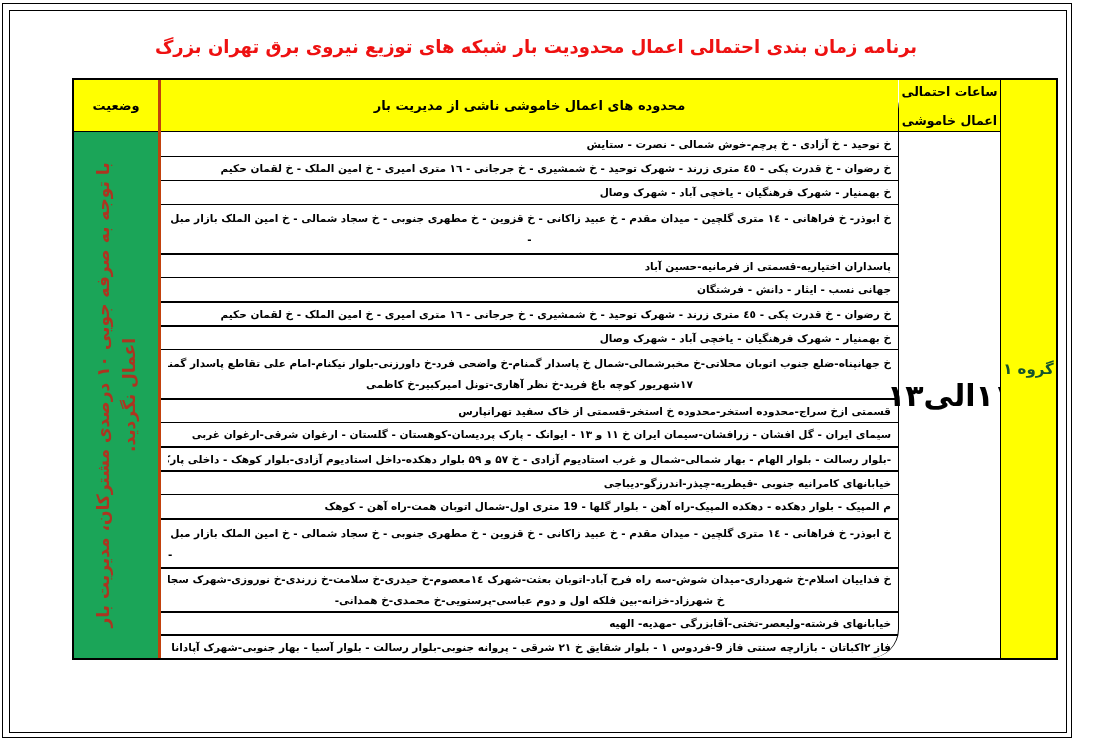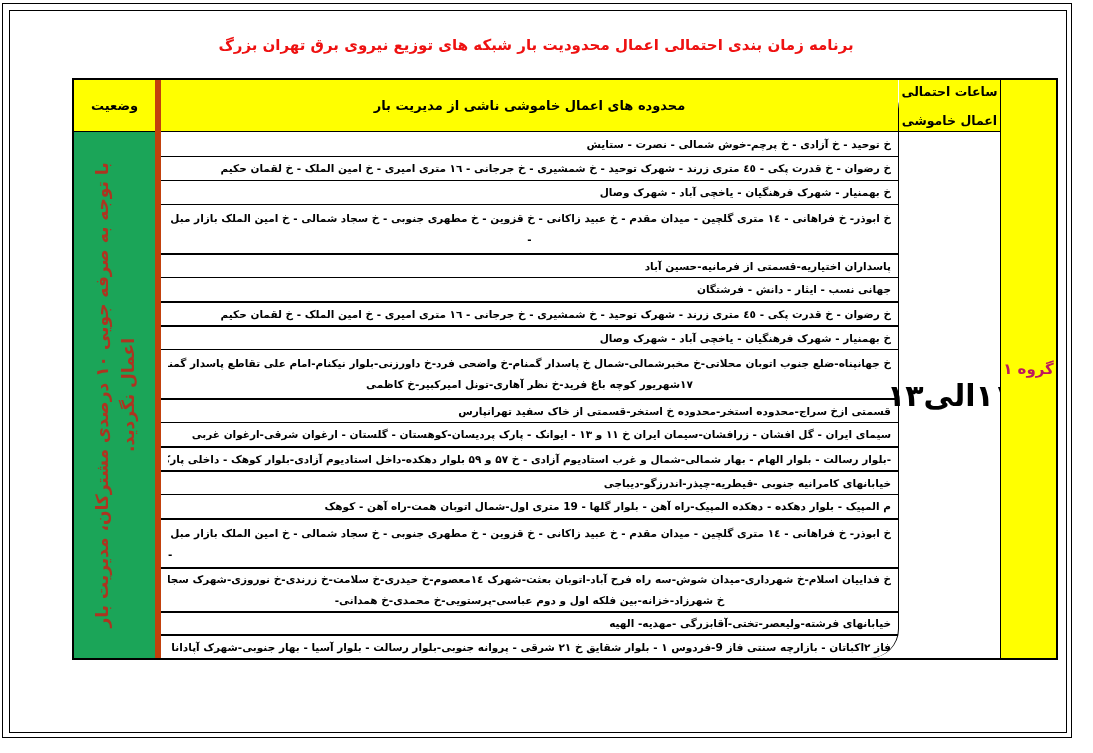--- a/index.html
+++ b/index.html
@@ -4,29 +4,29 @@
 <style>
   html,body{margin:0;padding:0;}
   body{
     width:1093px;height:753px;position:relative;background:#ffffff;
     font-family:"DejaVu Sans",sans-serif;overflow:hidden;
   }
   .frame-outer{position:absolute;left:2px;top:3px;right:21px;bottom:15px;border:1px solid #000;pointer-events:none;}
   .frame-inner{position:absolute;left:9px;top:10px;right:26px;bottom:20px;border:1px solid #000;pointer-events:none;}
   .title{
     position:absolute;left:0;right:21px;top:36px;text-align:center;
-    color:#ee1111;font-weight:bold;font-size:15px;direction:rtl;
+    color:#ee1111;font-weight:bold;font-size:18px;direction:rtl;
   }
   .table{
     position:absolute;left:72px;top:78px;width:986px;height:582px;
     border:2px solid #000;box-sizing:border-box;display:flex;flex-direction:row;
     background:#fff;
   }
   .col{box-sizing:border-box;display:flex;flex-direction:column;}
-  .col-status{width:87px;border-right:6px solid #c2410c;}
+  .col-status{width:87px;border-right:3px solid #c2410c;}
   .col-regions{width:738px;border-right:1px solid #000;border-radius:29px;}
   .col-hours{width:102px;border-right:1px solid #000;}
   .col-group{flex:1;background:#ffff00;display:flex;align-items:center;justify-content:center;}
   .hcell{
     height:52px;box-sizing:border-box;background:#ffff00;border-bottom:1px solid #000;
     display:flex;flex-direction:column;align-items:center;justify-content:center;
     font-weight:bold;font-size:13px;color:#000;direction:rtl;text-align:center;line-height:20px;
   }
   .col-hours .hcell{font-size:12.5px;line-height:19px;gap:10px;}
   
@@ -51,21 +51,21 @@
   .rh1{height:24px;}
   .rh2{height:49px;}
   .rh16{height:44px;}
   .rh17{height:23px;}
   .rhlast{flex:1;}
   .l2-center{text-align:center;}
   .l2-left{text-align:left;direction:ltr;}
   
   .hours-body{flex:1;display:flex;align-items:center;justify-content:center;background:#fff;}
   .hours-value{font-weight:bold;font-size:30px;direction:rtl;color:#000;}
-  .group-label{font-weight:bold;font-size:15px;direction:rtl;color:#be185d;}
+  .group-label{font-weight:bold;font-size:15px;direction:rtl;color:#14532d;}
 </style>
 </head>
 <body>
 
 <div class="frame-outer"></div>
 <div class="frame-inner"></div>
 
 <div class="title">برنامه زمان بندی احتمالی اعمال محدودیت بار شبکه های توزیع نیروی برق تهران بزرگ</div>
 
 <div class="table">

